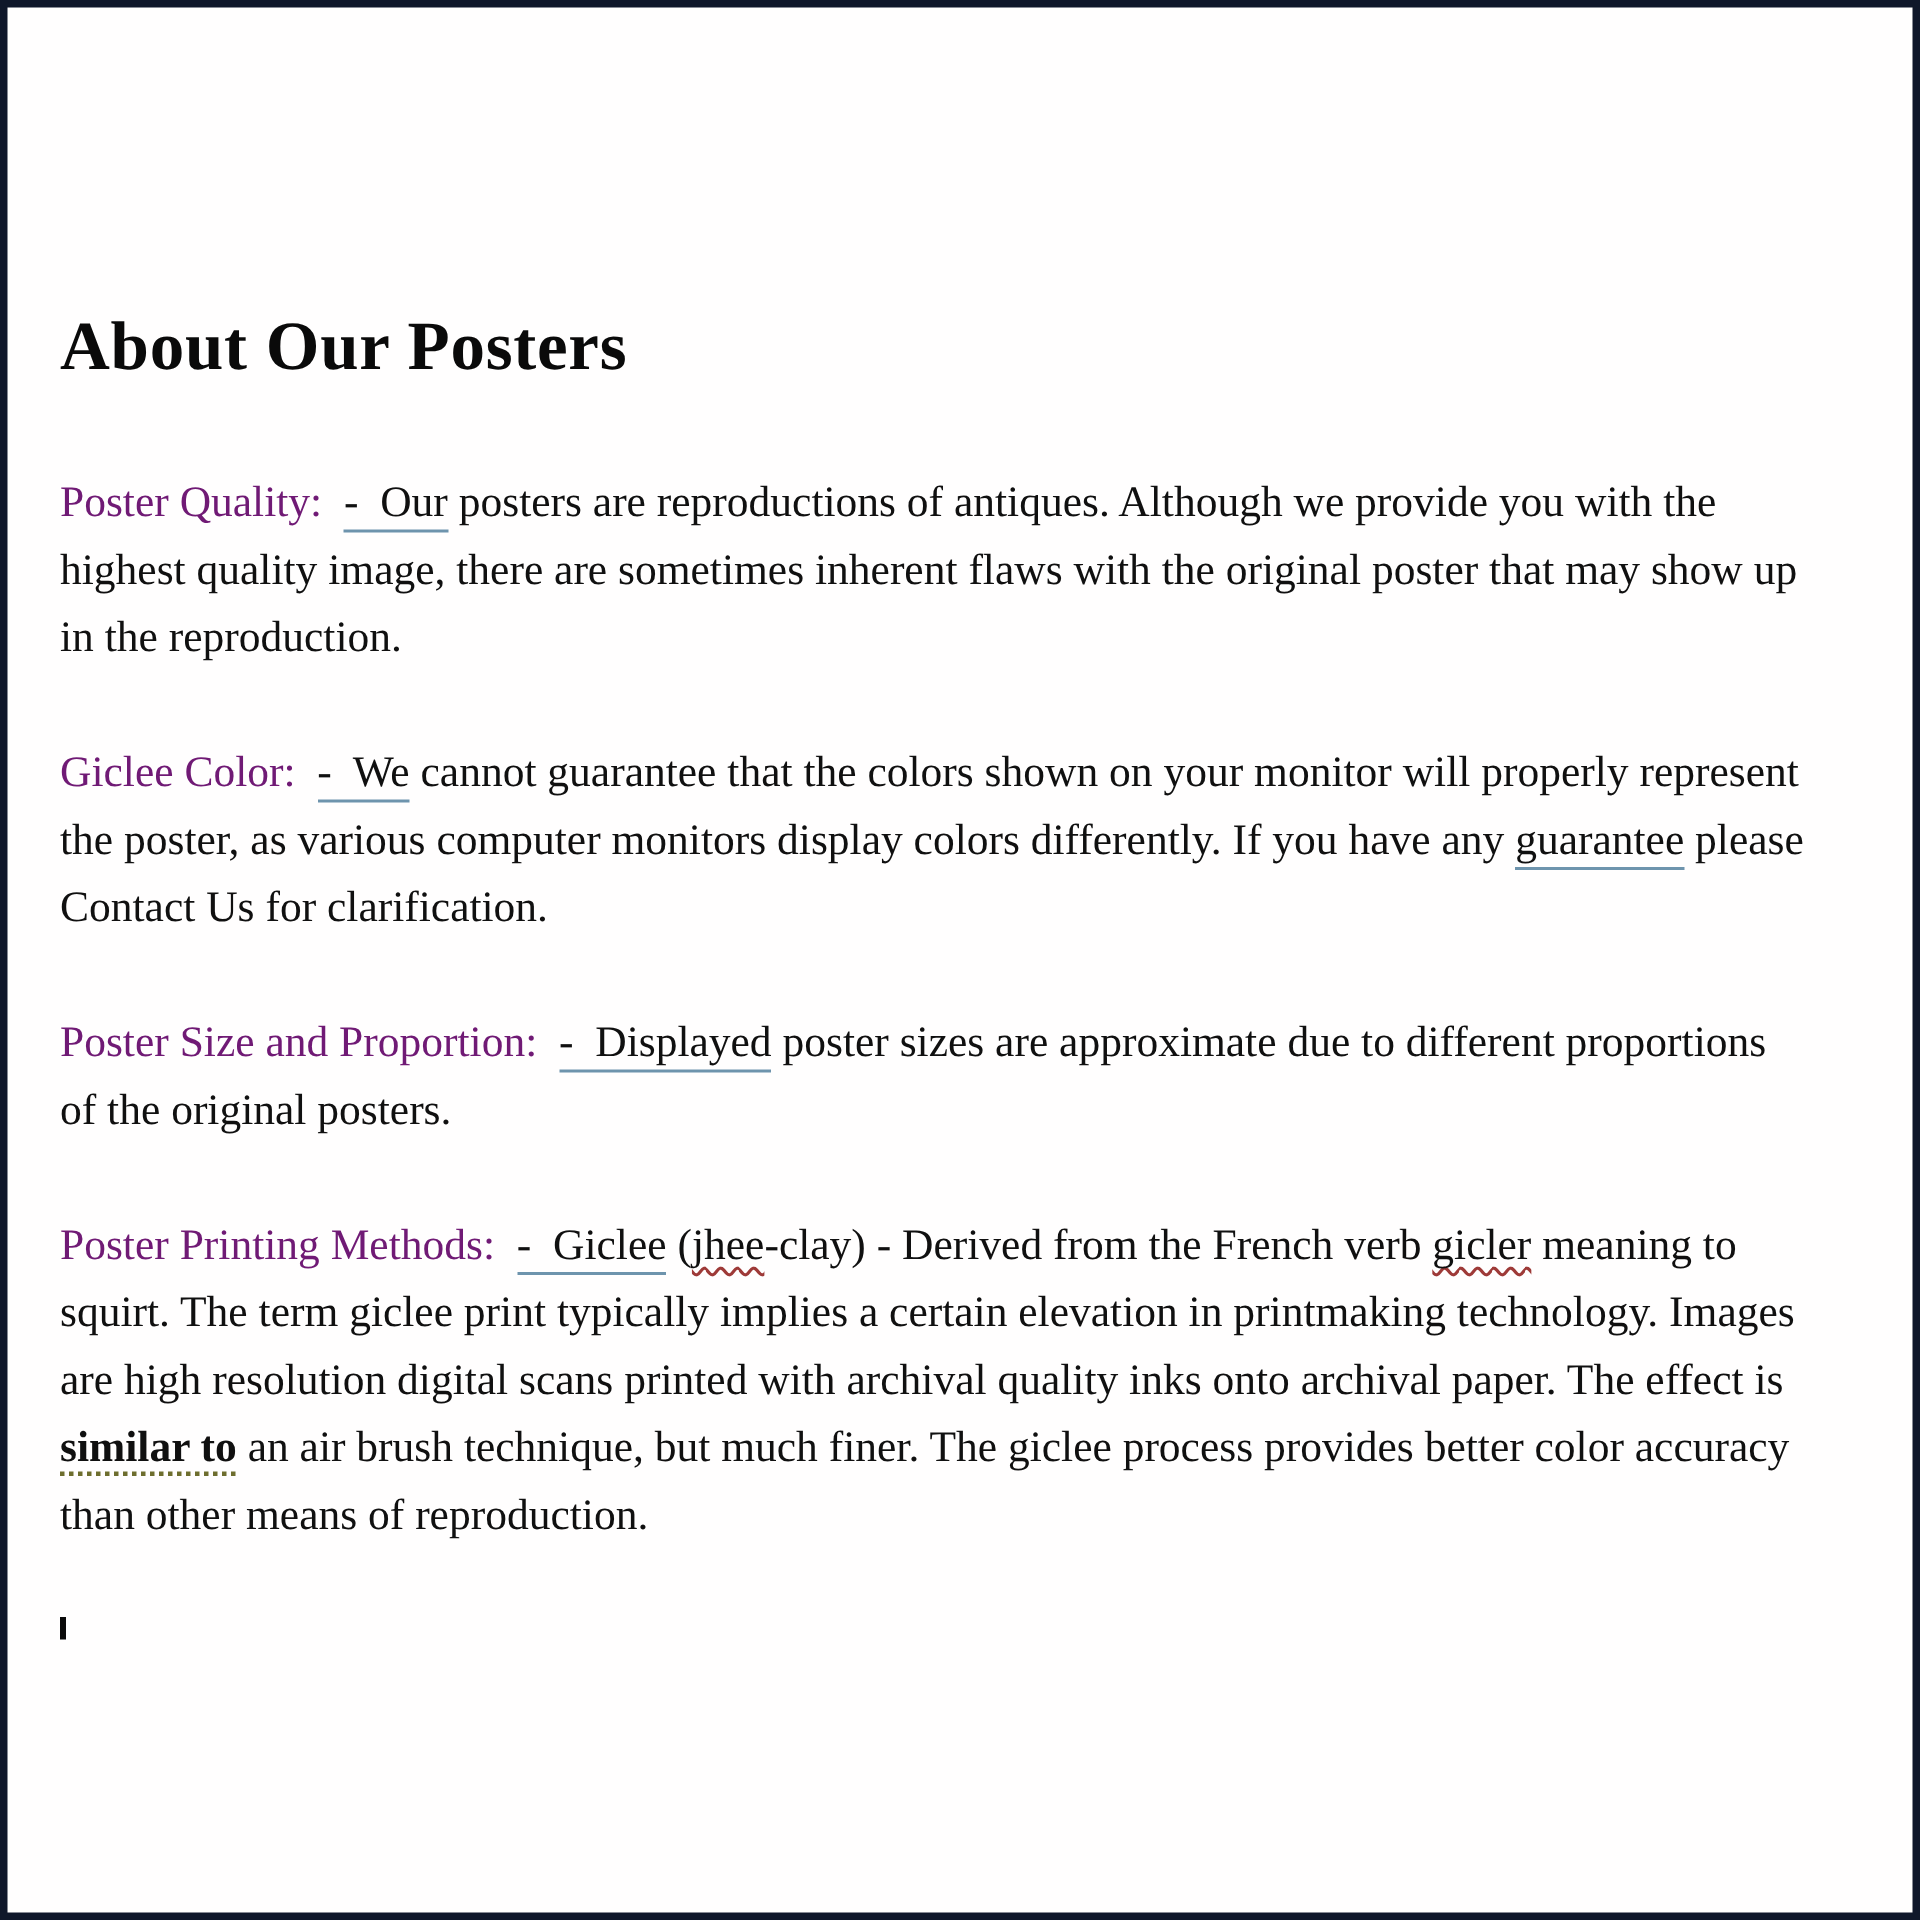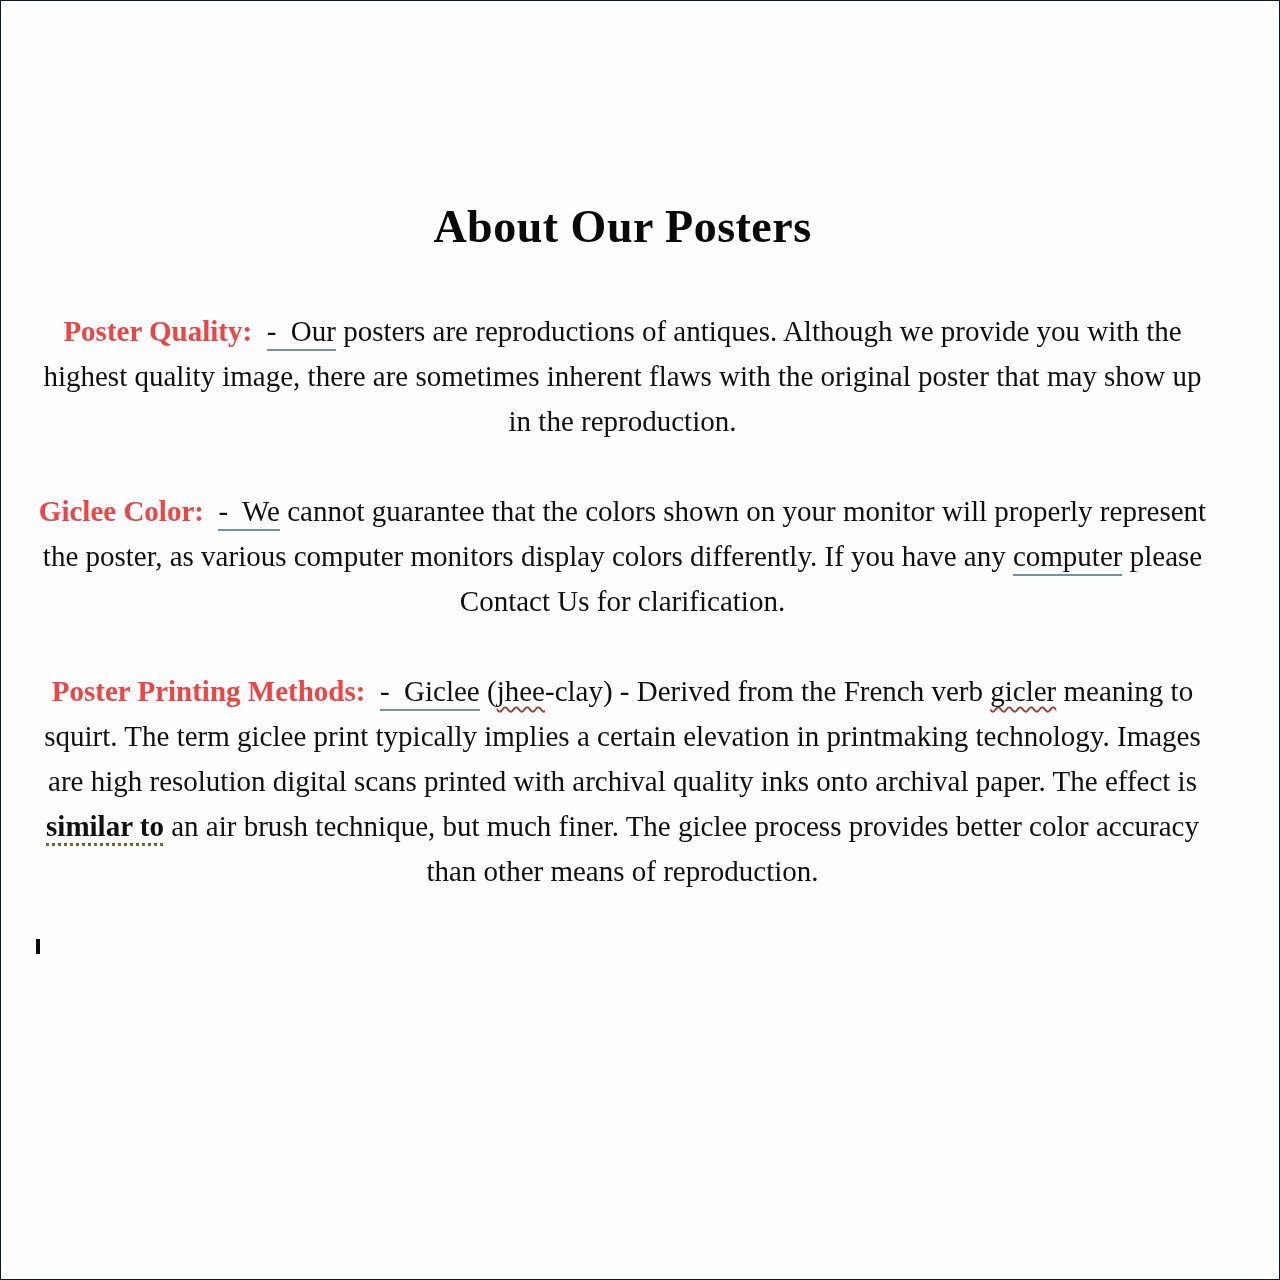--- a/index.html
+++ b/index.html
@@ -9,41 +9,40 @@
     height: 1280px;
     font-family: "Liberation Serif", "DejaVu Serif", serif;
     color: #0d0d0d;
     position: relative;
     overflow: hidden;
   }
   .page {
     width: 1280px;
     height: 1280px;
     background: #fffefe;
-    border: 1px solid #0f172a;
+    border: 5px solid #0f172a;
     padding: 198px 70px 0 35px;
-    text-align: center;
   }
   .doc-title {
     font-size: 46px;
     font-weight: bold;
     line-height: 1.2;
     letter-spacing: 0.5px;
     color: #0a0a0a;
     margin-bottom: 55px;
   }
   .para {
     font-size: 29px;
     line-height: 45px;
     margin-bottom: 45px;
     white-space: pre-wrap;
     color: #101010;
     max-width: 1175px;
   }
-  .para b { font-weight: bold; color: #ef4444; }
+  .para b { font-weight: normal; color: #701a75; }
   
   .dbl-underline {
     text-decoration-color: #2e3e55;
     text-decoration-thickness: 2px;
     text-underline-offset: 3px;
     border-bottom: 2px solid #6e94ad;
     padding-bottom: 2px;
   }
   
   .squiggle-red {
@@ -70,20 +69,21 @@
 </style>
 </head>
 <body>
 
 <div class="page">
 
   <h1 class="doc-title">About Our Posters</h1>
 
   <p class="para"><b>Poster Quality:</b><span>  </span><span class="dbl-underline">-  Our</span><span> posters are reproductions of antiques. Although we provide you with the highest quality image, there are sometimes inherent flaws with the original poster that may show up in the reproduction.</span></p>
 
-  <p class="para"><b>Giclee Color:</b><span>  </span><span class="dbl-underline">-  We</span><span> cannot guarantee that the colors shown on your monitor will properly represent the poster, as various computer monitors display colors differently. If you have any </span><span class="dbl-underline">computer</span><span> please Contact Us for clarification.</span></p>
+  <p class="para"><b>Giclee Color:</b><span>  </span><span class="dbl-underline">-  We</span><span> cannot guarantee that the colors shown on your monitor will properly represent the poster, as various computer monitors display colors differently. If you have any </span><span class="dbl-underline">guarantee</span><span> please Contact Us for clarification.</span></p>
 
+  <p class="para"><b>Poster Size and Proportion:</b><span>  </span><span class="dbl-underline">-  Displayed</span><span> poster sizes are approximate due to different proportions of the original posters.</span></p>
 
   <p class="para"><b>Poster Printing Methods:</b><span>  </span><span class="dbl-underline">-  Giclee</span><span> (</span><span class="squiggle-red">jhee</span><span>-clay) - Derived from the French verb </span><span class="squiggle-red">gicler</span><span> meaning to squirt. The term giclee print typically implies a certain elevation in printmaking technology. Images are high resolution digital scans printed with archival quality inks onto archival paper. The effect is </span><span class="dotted-olive">similar to</span><span> an air brush technique, but much finer. The giclee process provides better color accuracy than other means of reproduction.</span></p>
 
   <div class="text-caret"></div>
 
 </div>
 
 </body></html>

